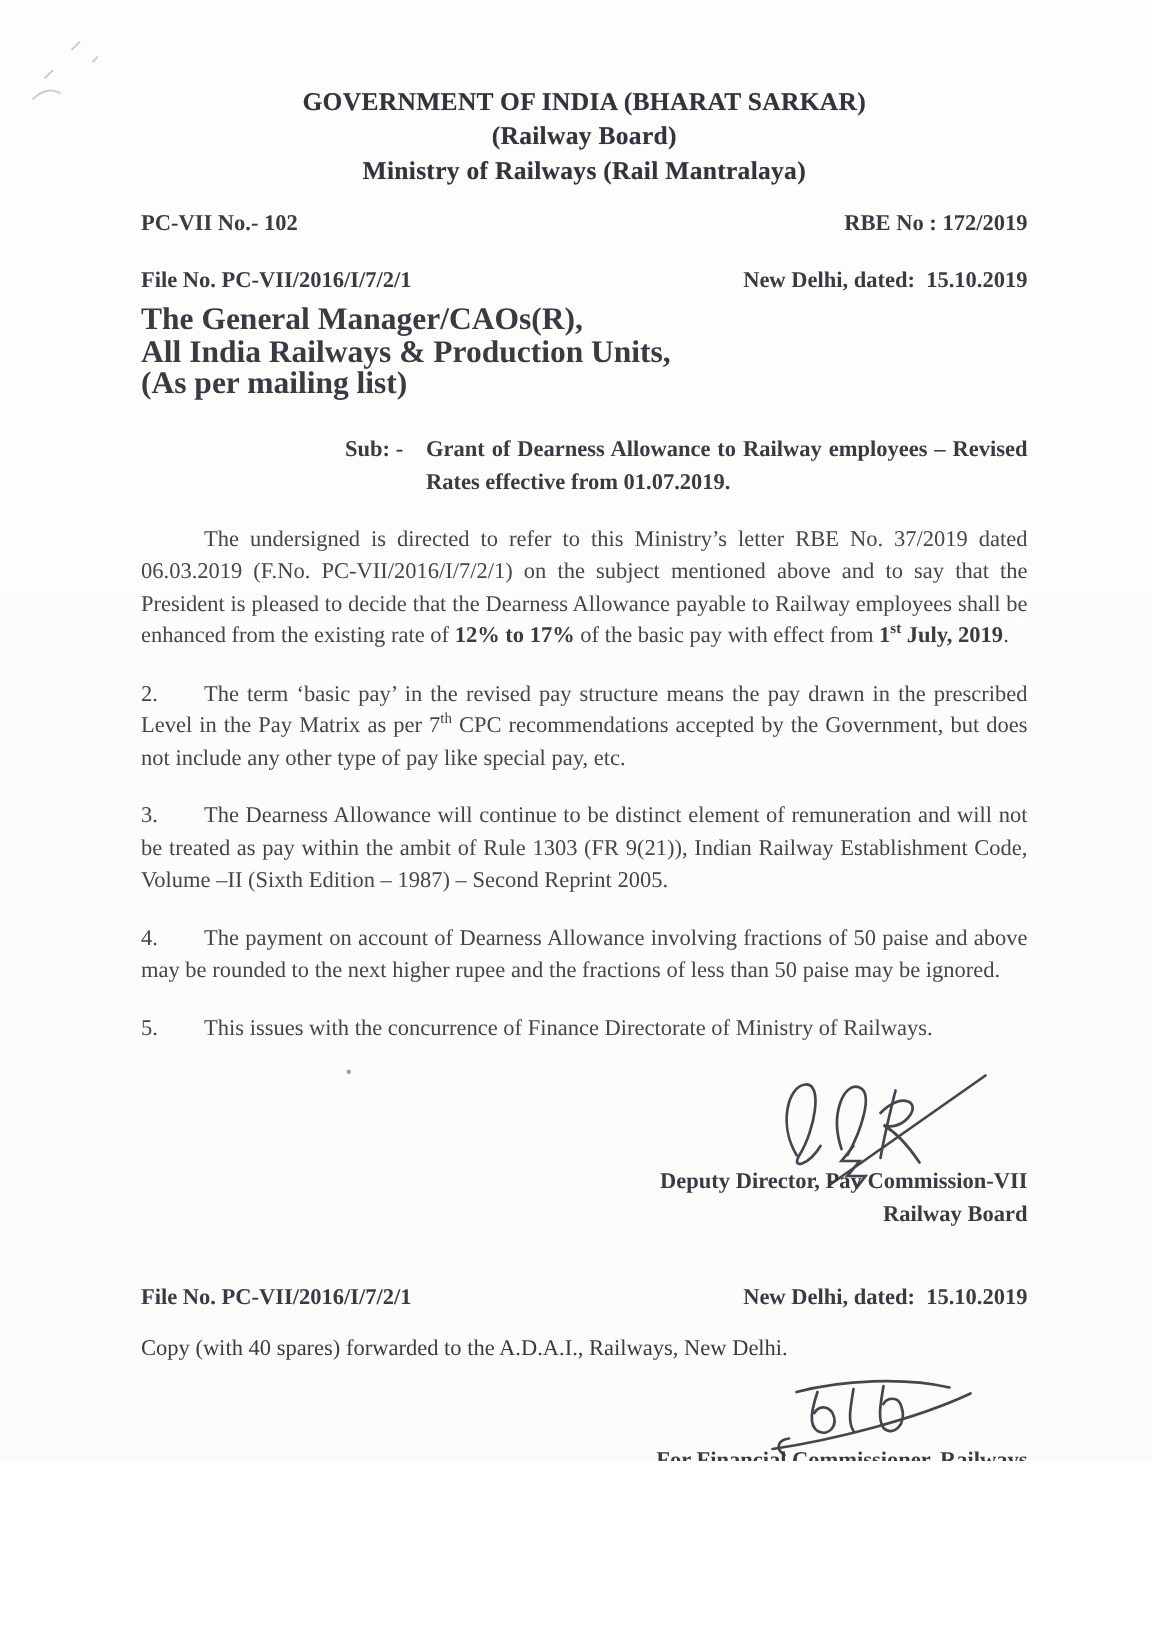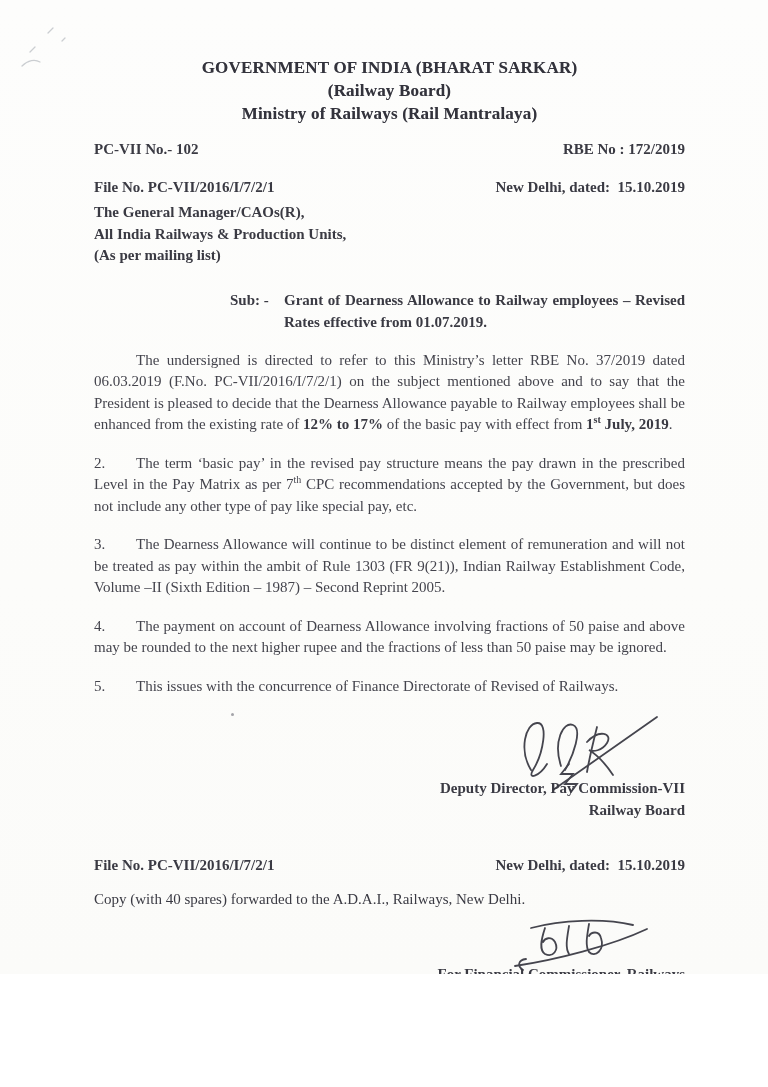--- a/index.html
+++ b/index.html
@@ -29,21 +29,21 @@
   }
   .meta-row {
     display:flex; justify-content:space-between; align-items:baseline;
     font-weight:bold; font-size:15px; color:#3a3a43;
   }
   .meta-row.first { margin-top:16px; }
   .meta-row.second { margin-top:21px; }
   .pre { white-space:pre-wrap; }
   .addr {
     margin-top:6px;
-    font-weight:bold; font-size:15px; line-height:21.5px; color:#3a3a43;
+    font-weight:bold; font-size:21px; line-height:21.5px; color:#3a3a43;
   }
   .subject {
     display:flex;
     margin:22px 0 0 136px;
     font-weight:bold; font-size:15px; line-height:22px; color:#3a3a43;
   }
   .subject .lbl { flex:0 0 54px; }
   .subject .txt { text-align:justify; }
   .para {
     margin-top:17px;
@@ -124,21 +124,21 @@
     </div>
 
     <p class="para first"><span>The undersigned is directed to refer to this Ministry’s letter RBE No. 37/2019 dated 06.03.2019 (F.No. PC-VII/2016/I/7/2/1) on the subject mentioned above and to say that the President is pleased to decide that the Dearness Allowance payable to Railway employees shall be enhanced from the existing rate of </span><b>12% to 17%</b><span> of the basic pay with effect from </span><b><span>1</span><sup>st</sup><span> July, 2019</span></b><span>.</span></p>
 
     <p class="para"><span class="pnum">2.</span><span>The term ‘basic pay’ in the revised pay structure means the pay drawn in the prescribed Level in the Pay Matrix as per 7</span><sup>th</sup><span> CPC recommendations accepted by the Government, but does not include any other type of pay like special pay, etc.</span></p>
 
     <p class="para"><span class="pnum">3.</span><span>The Dearness Allowance will continue to be distinct element of remuneration and will not be treated as pay within the ambit of Rule 1303 (FR 9(21)), Indian Railway Establishment Code, Volume –II (Sixth Edition – 1987) – Second Reprint 2005.</span></p>
 
     <p class="para"><span class="pnum">4.</span><span>The payment on account of Dearness Allowance involving fractions of 50 paise and above may be rounded to the next higher rupee and the fractions of less than 50 paise may be ignored.</span></p>
 
-    <p class="para"><span class="pnum">5.</span><span>This issues with the concurrence of Finance Directorate of Revised of Railways.</span></p>
+    <p class="para"><span class="pnum">5.</span><span>This issues with the concurrence of Finance Directorate of Ministry of Railways.</span></p>
 
     <div class="sig-block">
       <svg class="sig1" width="170" height="84" viewBox="0 0 170 84">
         <g fill="none" stroke="#45454e" stroke-width="1.8" stroke-linecap="round">
           <path d="M30,58 C18,38 24,12 36,11 C48,10 42,42 32,58 C26,68 38,65 46,52"></path>
           <path d="M60,54 C52,30 62,9 72,13 C82,17 72,44 64,58"></path>
           <path d="M96,15 C92,31 88,48 86,60"></path>
           <path d="M86,30 C98,17 112,21 106,31 C101,39 92,40 88,38 C98,44 106,54 112,63"></path>
           <path d="M68,52 L60,62 L72,62 L64,72 L76,72 L70,80"></path>
           <path d="M52,78 L156,5"></path>

